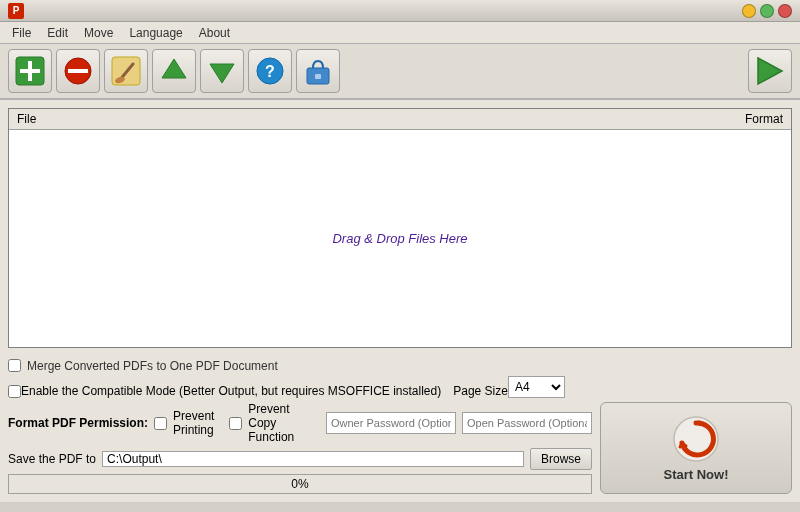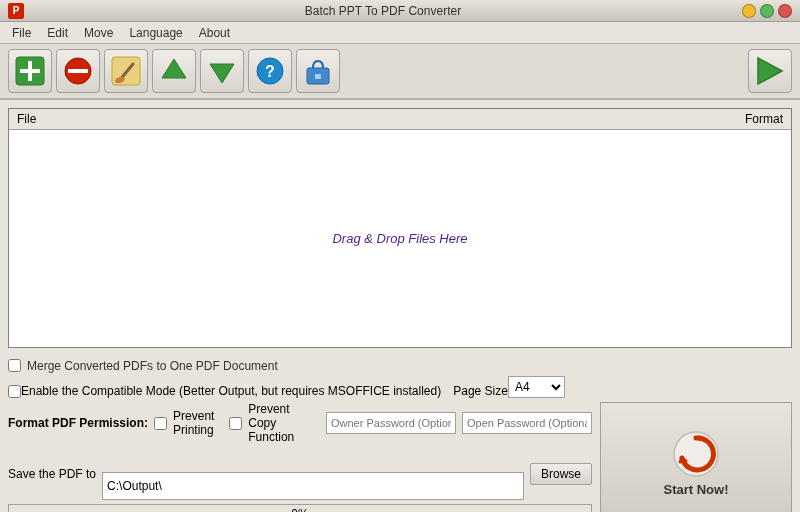--- a/index.html
+++ b/index.html
@@ -172,21 +172,21 @@
     .bottom-left {
       flex: 1;
       display: flex;
       flex-direction: column;
       gap: 4px;
     }
     .bottom-right {
       width: 192px;
       background: linear-gradient(to bottom, #e8e4dc, #d0ccc4);
       border: 1px solid #a0a0a0;
-      border-radius: 0;
+      border-radius: 6px;
       display: flex;
       flex-direction: column;
       align-items: center;
       justify-content: center;
       padding: 8px;
       cursor: pointer;
     }
 
     .global-permission-row {
       display: flex;
@@ -212,26 +212,25 @@
       display: flex;
       align-items: center;
       gap: 6px;
     }
     .save-label {
       font-size: 12px;
       white-space: nowrap;
     }
     .save-input {
       flex: 1;
-      height: 28px;
+      height: 16px;
       border: 1px solid #a0a0a0;
       padding: 2px 4px;
       font-size: 12px;
       background: white;
-      margin-top: 24px;
     }
     .browse-btn {
       height: 22px;
       padding: 0 10px;
       background: linear-gradient(to bottom, #f0ede8, #d8d4cc);
       border: 1px solid #a0a0a0;
       border-radius: 2px;
       cursor: pointer;
       font-size: 12px;
     }
@@ -275,21 +274,20 @@
   </style>
 </head>
 <body>
 
 <div class="title-bar">
   <div style="display:flex;align-items:center;gap:6px;">
     <div class="title-bar-icon">
       <span>P</span>
     </div>
   </div>
-  <div class="title-bar-text">Batch PPT To PDF Converter</div>
   <div class="title-bar-controls">
     <div class="title-btn yellow"></div>
     <div class="title-btn green"></div>
     <div class="title-btn red"></div>
   </div>
 </div>
 
 <div class="menu-bar">
   <div class="menu-item">File</div>
   <div class="menu-item">Edit</div>

